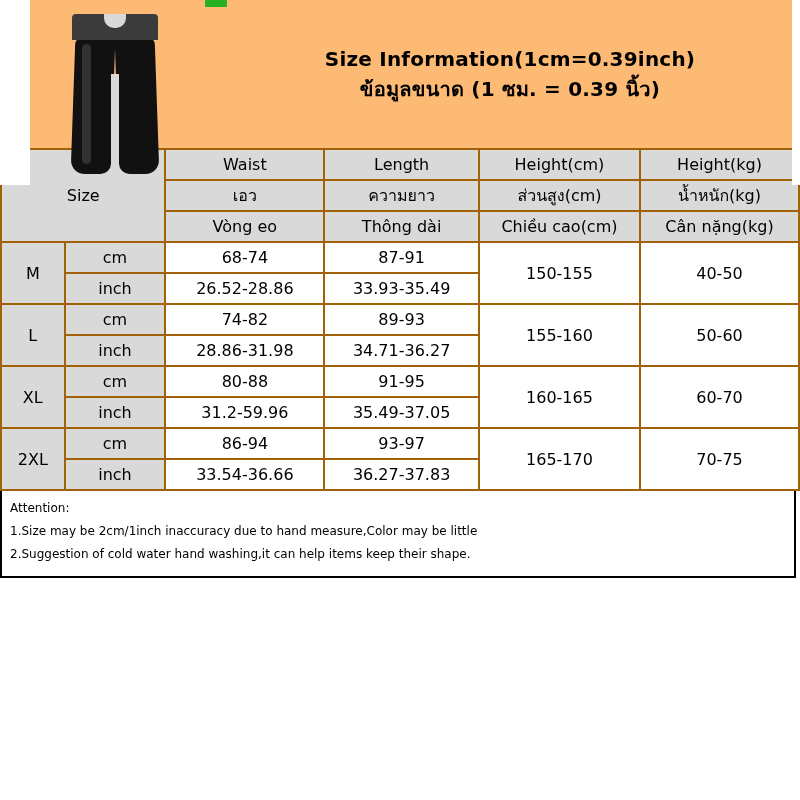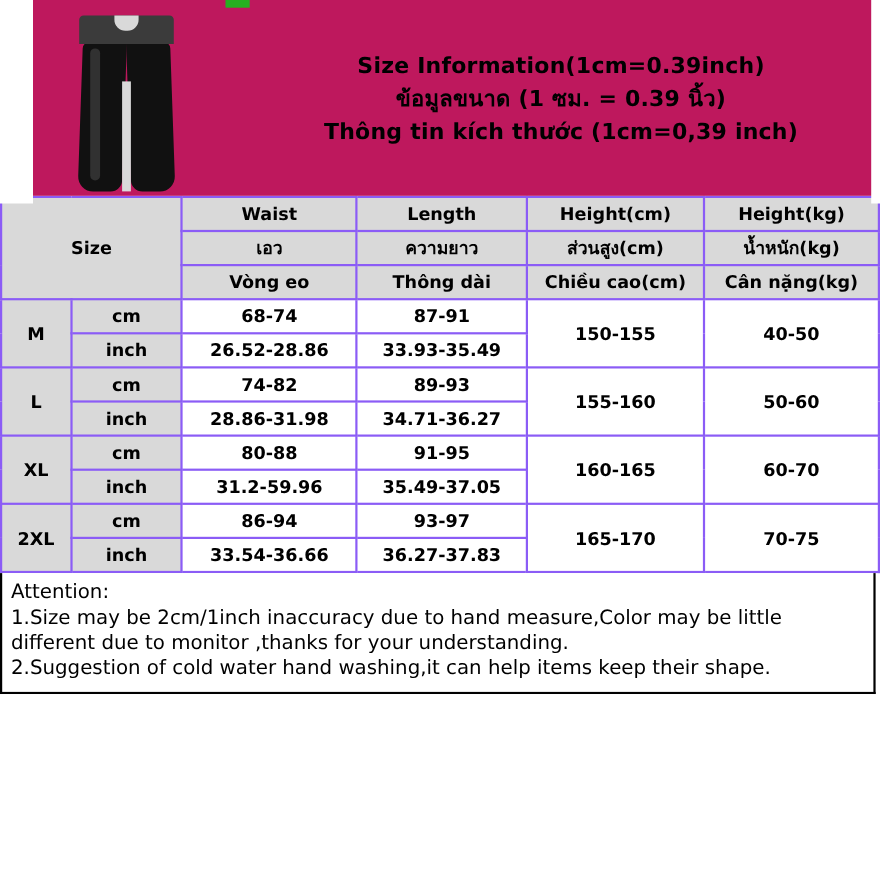--- a/index.html
+++ b/index.html
@@ -16,22 +16,22 @@
   }
   .page {
     position: relative;
     width: 800px;
     height: 800px;
     background: #ffffff;
   }
   
   .top {
     position: relative;
-    height: 178px;
-    background: #be185d;
+    height: 148px;
+    background: #fdba74;
   }
   .top-white-left {
     position: absolute;
     left: 0;
     top: 0;
     width: 30px;
     height: 185px;
     background: #ffffff;
   }
   .top-white-right {
@@ -128,25 +128,25 @@
     letter-spacing: .2px;
   }
   
   table.size-table {
     border-collapse: collapse;
     width: 800px;
     table-layout: fixed;
     background: #ffffff;
   }
   table.size-table td {
-    border: 2px solid #8b5cf6;
+    border: 2px solid #a16207;
     text-align: center;
     vertical-align: middle;
     font-size: 16px;
-    font-weight: bold;
+    font-weight: normal;
     padding: 0;
     height: 29px;
   }
   td.hdr {
     background: #d9d9d9;
   }
   td.sizecell {
     background: #d9d9d9;
     font-size: 23px;
   }
@@ -173,21 +173,21 @@
   .attention {
     border: 2px solid #000000;
     border-top: none;
     width: 796px;
     box-sizing: border-box;
     padding: 6px 8px 10px 8px;
     background: #ffffff;
   }
   .attention p {
     margin: 0;
-    font-size: 18px;
+    font-size: 12px;
     line-height: 23px;
     color: #000;
   }
   .bottom-fill {
     width: 800px;
     height: 62px;
     background: #ffffff;
   }
 </style>
 </head>
@@ -205,21 +205,20 @@
       <div class="legR"></div>
       <div class="gap"></div>
       <div class="waistband"></div>
       <div class="notch"></div>
       <div class="shine"></div>
     </div>
 
     <div class="titles">
       <div>Size Information(1cm=0.39inch)</div>
       <div>ข้อมูลขนาด (1 ซม. = 0.39 นิ้ว)</div>
-      <div>Thông tin kích thước (1cm=0,39 inch)</div>
     </div>
   </div>
 
   <table class="size-table">
     <colgroup>
       <col class="col1">
         <col class="col2">
         <col class="col3">
         <col class="col4">
         <col class="col5">
@@ -301,18 +300,17 @@
         <td class="unit">inch</td>
         <td class="val">33.54-36.66</td>
         <td class="val">36.27-37.83</td>
       </tr>
     </tbody>
   </table>
 
   <div class="attention">
     <p>Attention:</p>
     <p>1.Size may be 2cm/1inch inaccuracy due to hand measure,Color may be little</p>
-    <p>different due to monitor ,thanks for your understanding.</p>
     <p>2.Suggestion of cold water hand washing,it can help items keep their shape.</p>
   </div>
 
   <div class="bottom-fill"></div>
 </div>
 
 </body></html>

